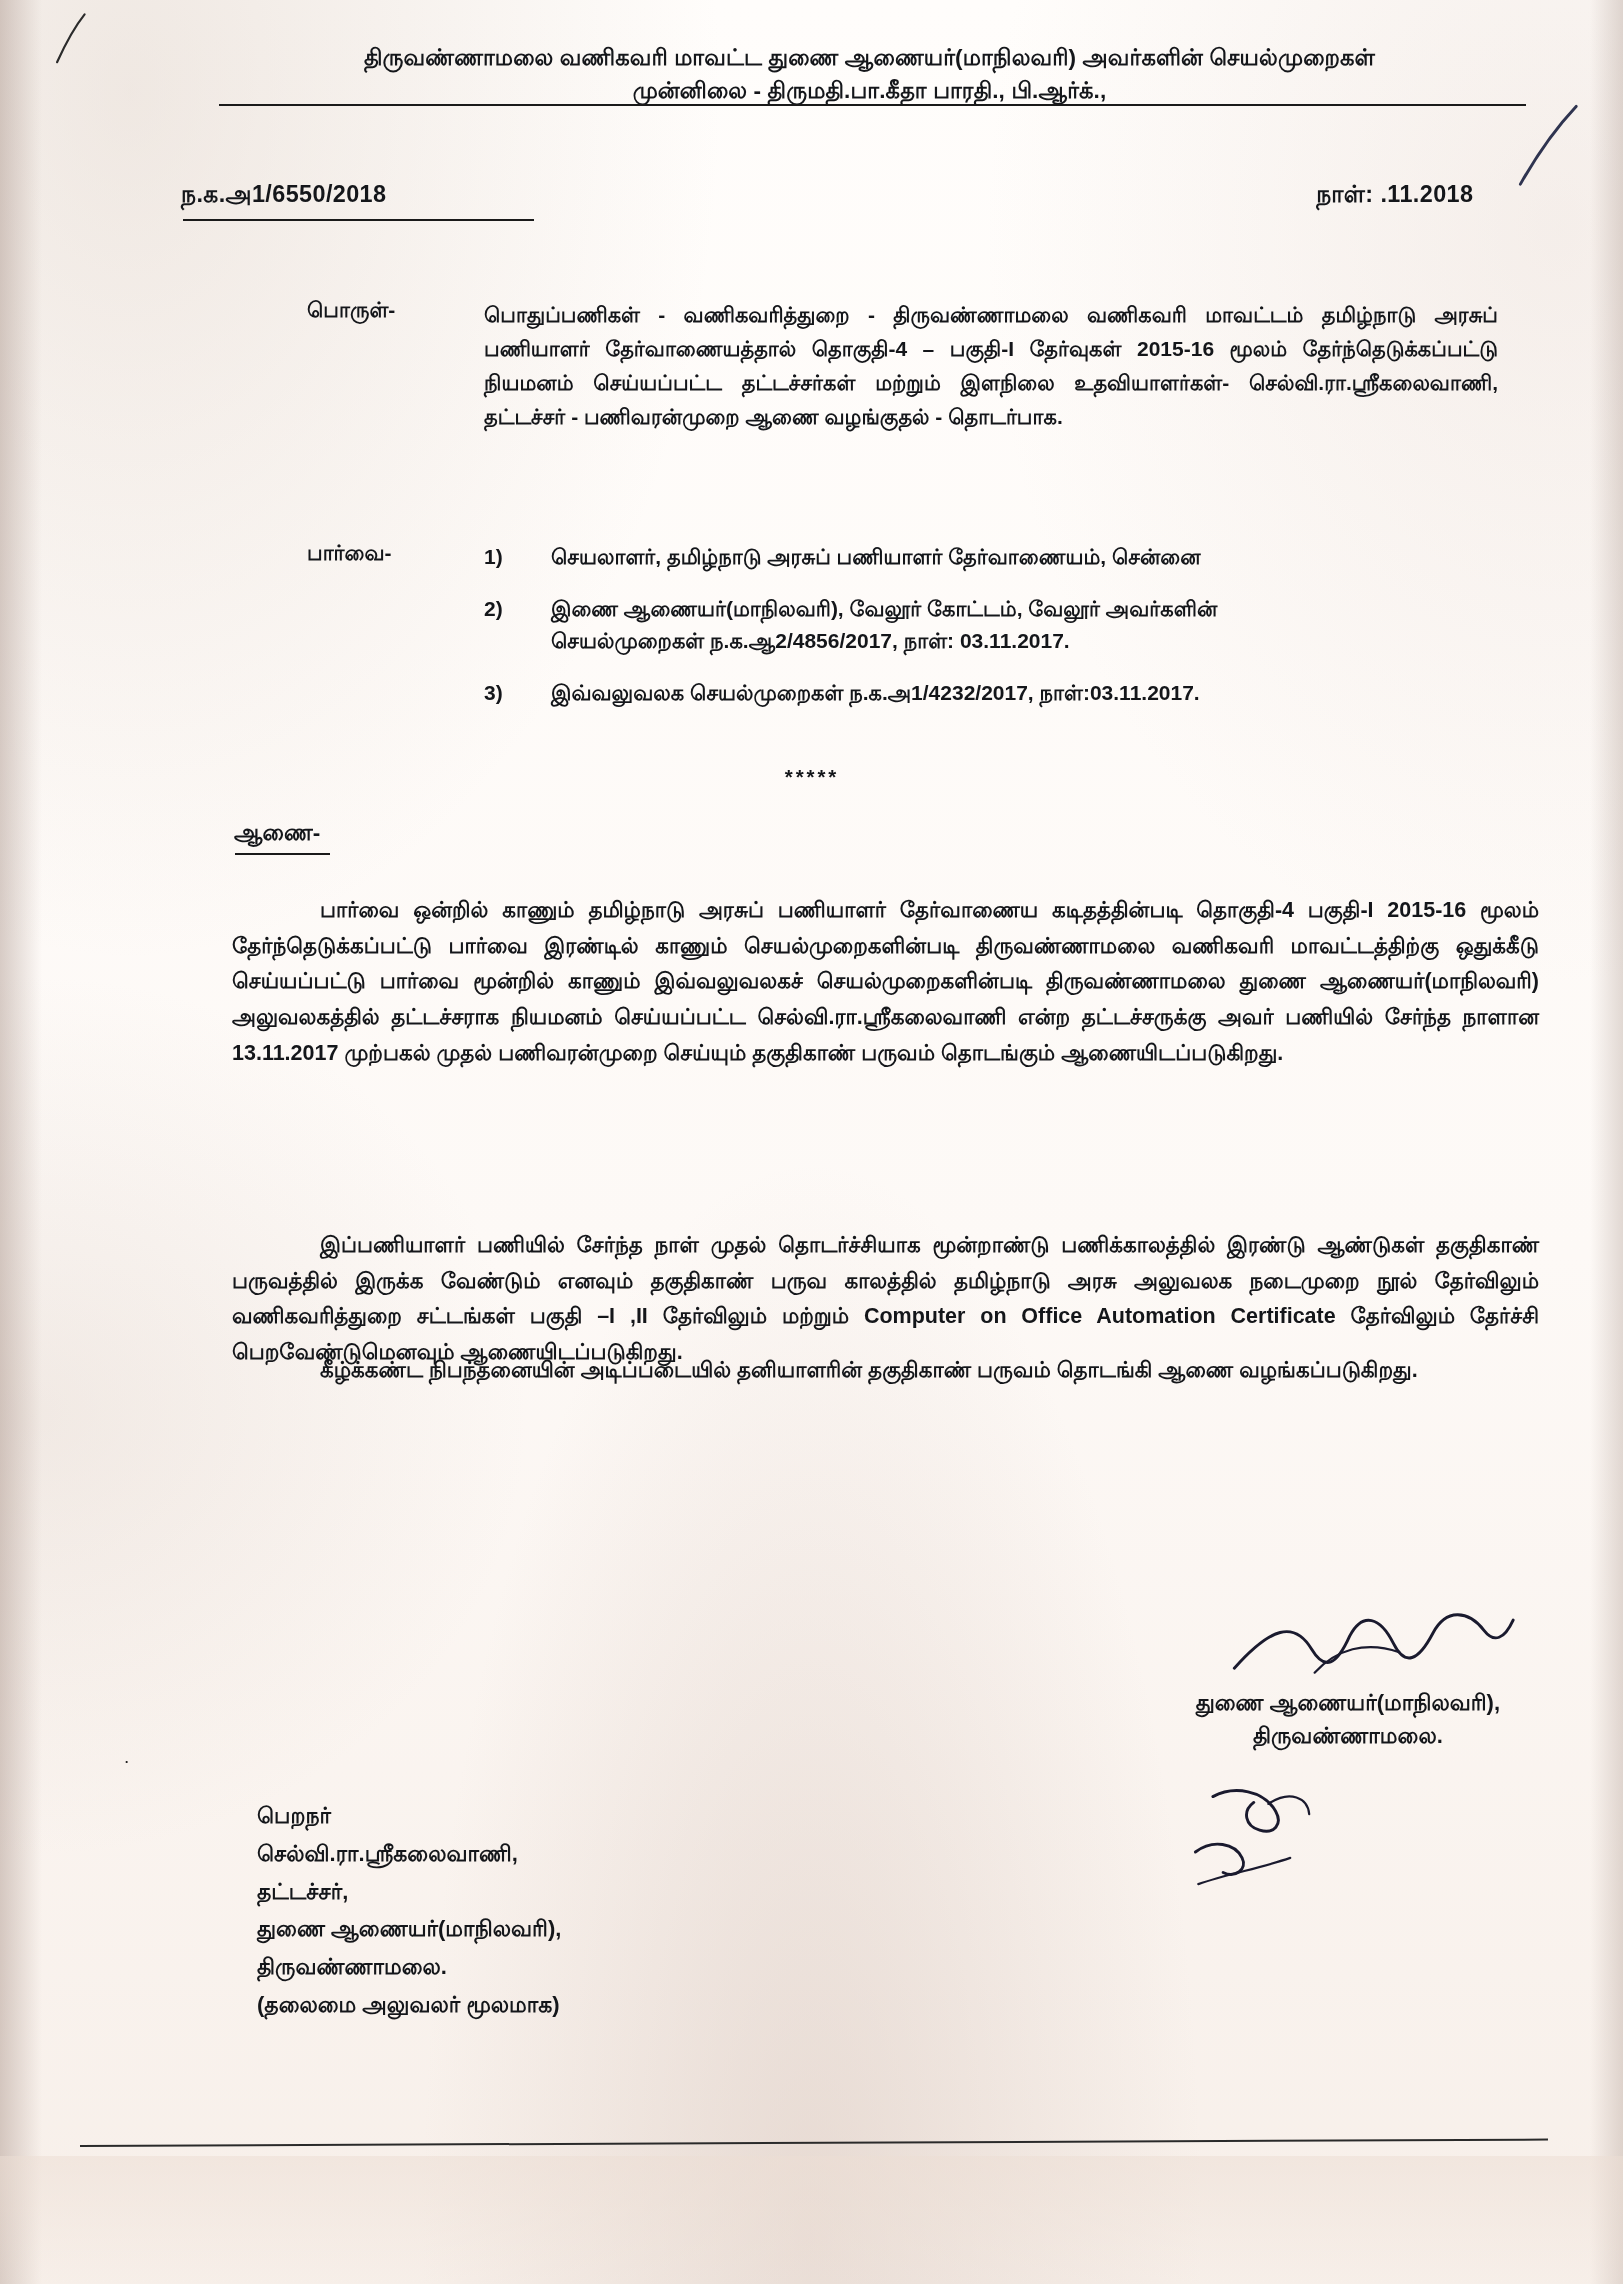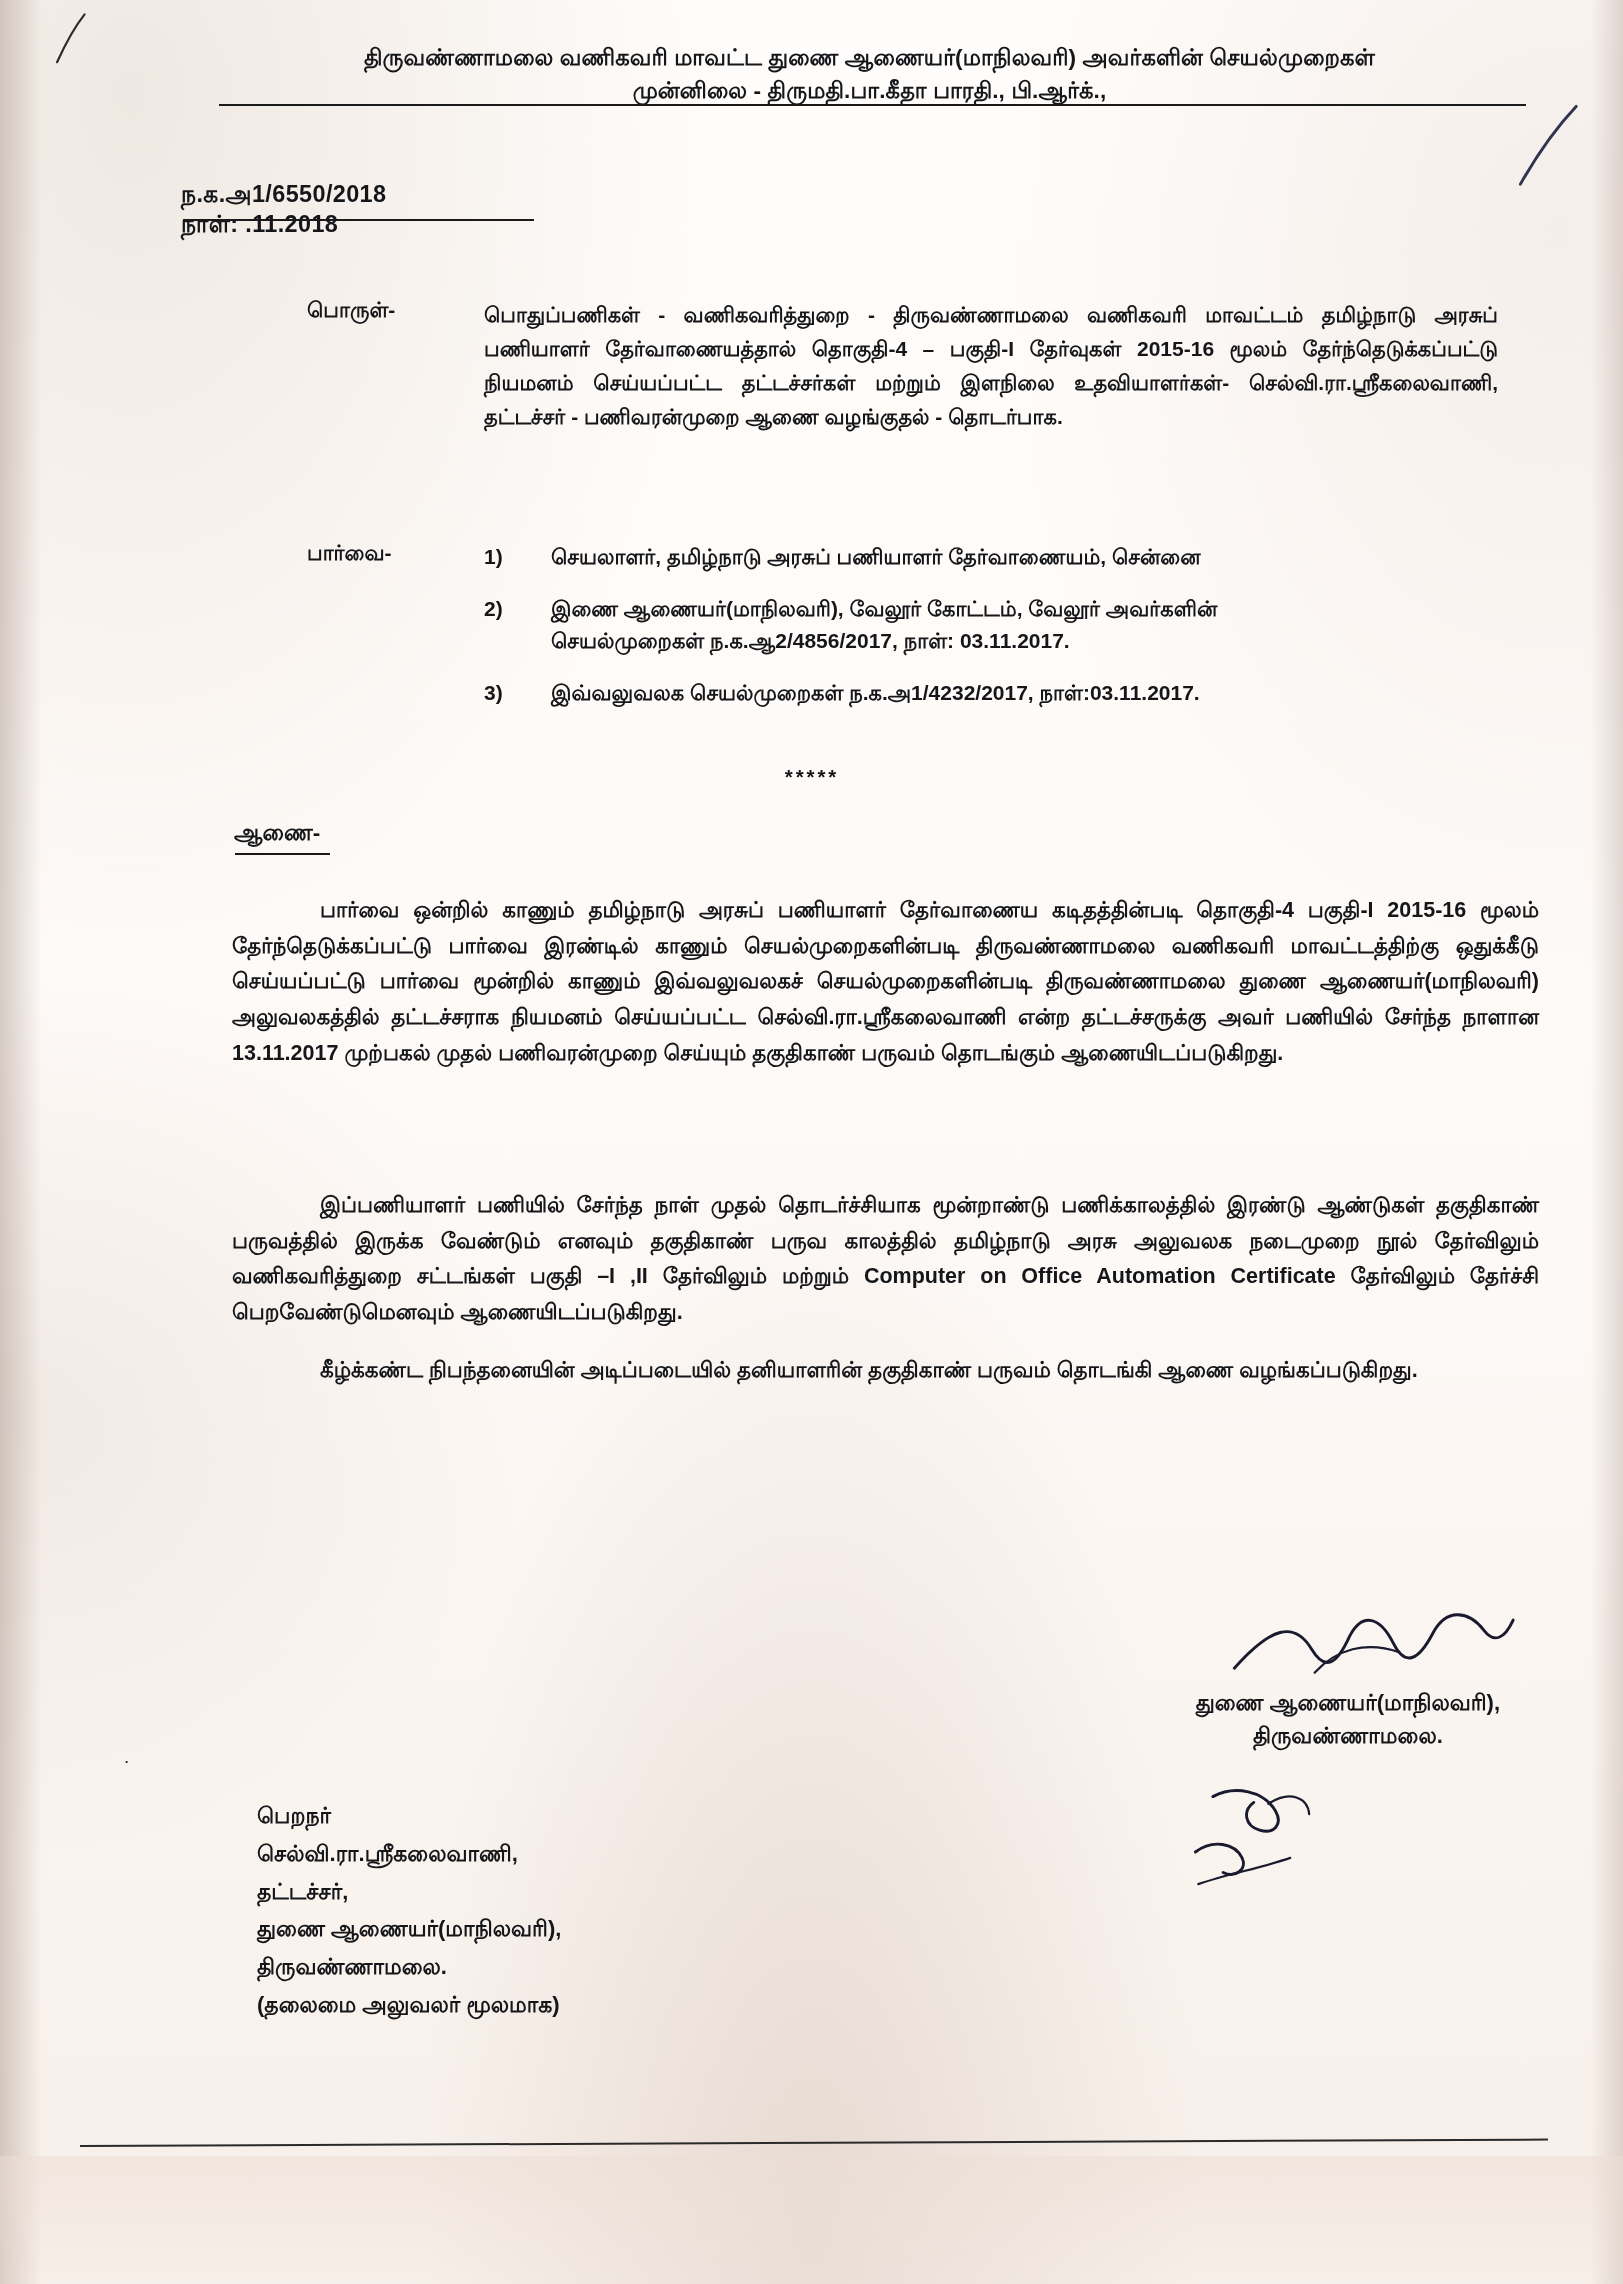--- a/index.html
+++ b/index.html
@@ -74,21 +74,20 @@
   .ref-row {
     position: absolute;
     left: 181px;
     top: 181px;
     width: 1307px;
     display: flex;
     justify-content: space-between;
     align-items: flex-start;
     font-size: 23.4px;
     font-weight: bold;
-    flex-direction: column;
   }
   .ref-no { letter-spacing: 0.4px; }
   .ref-date { letter-spacing: 0.4px; padding-right: 14.6px; }
   .ref-no-underline {
     position: absolute;
     left: 183px;
     top: 219px;
     width: 351px;
     height: 1.5px;
     background: #1a1a1a;
@@ -174,21 +173,21 @@
     left: 232px;
     width: 1307px;
     font-size: 21.5px;
     line-height: 1.66;
     text-align: justify;
     text-justify: inter-word;
     font-weight: 600;
   }
   .para .indent { display: inline-block; width: 88px; }
   #para1 { top: 893px; }
-  #para2 { top: 1188px; }
+  #para2 { top: 1228px; }
   #para3 { top: 1353px; }
 
   .quote {
     position: absolute;
     left: 278px;
     top: 1470px;
     width: 1258px;
     font-size: 23.4px;
     line-height: 1.58;
     font-weight: 600;

